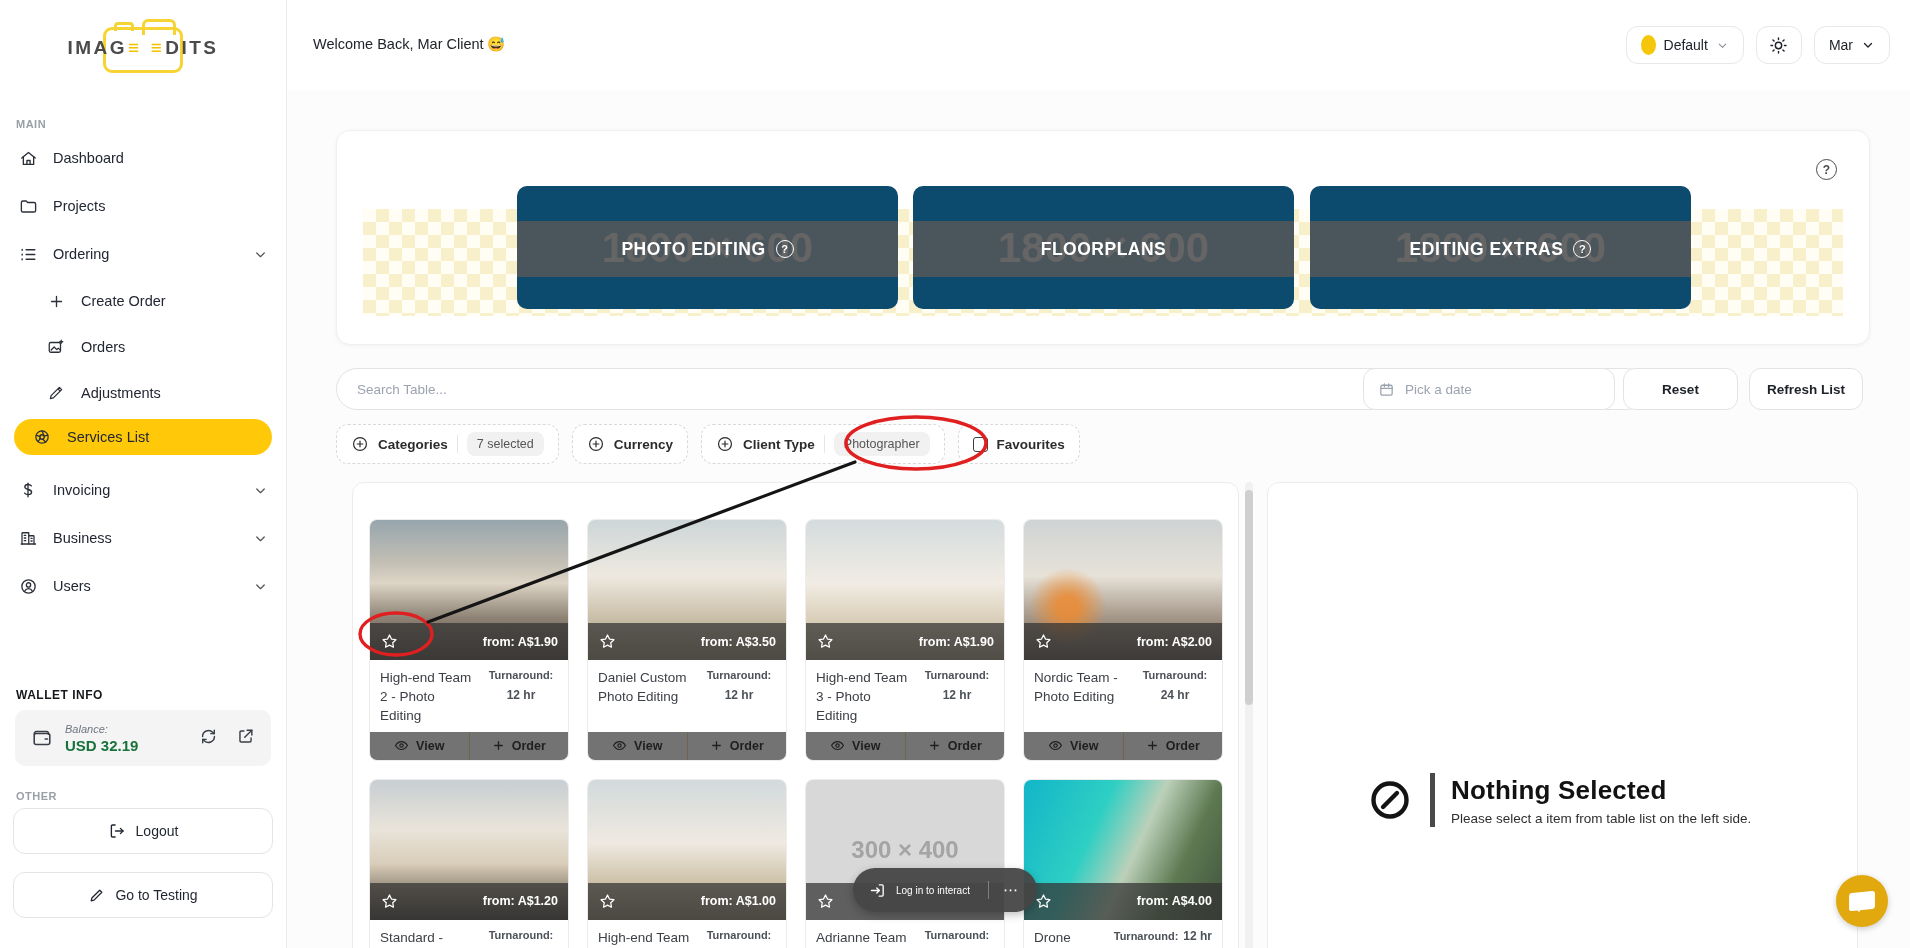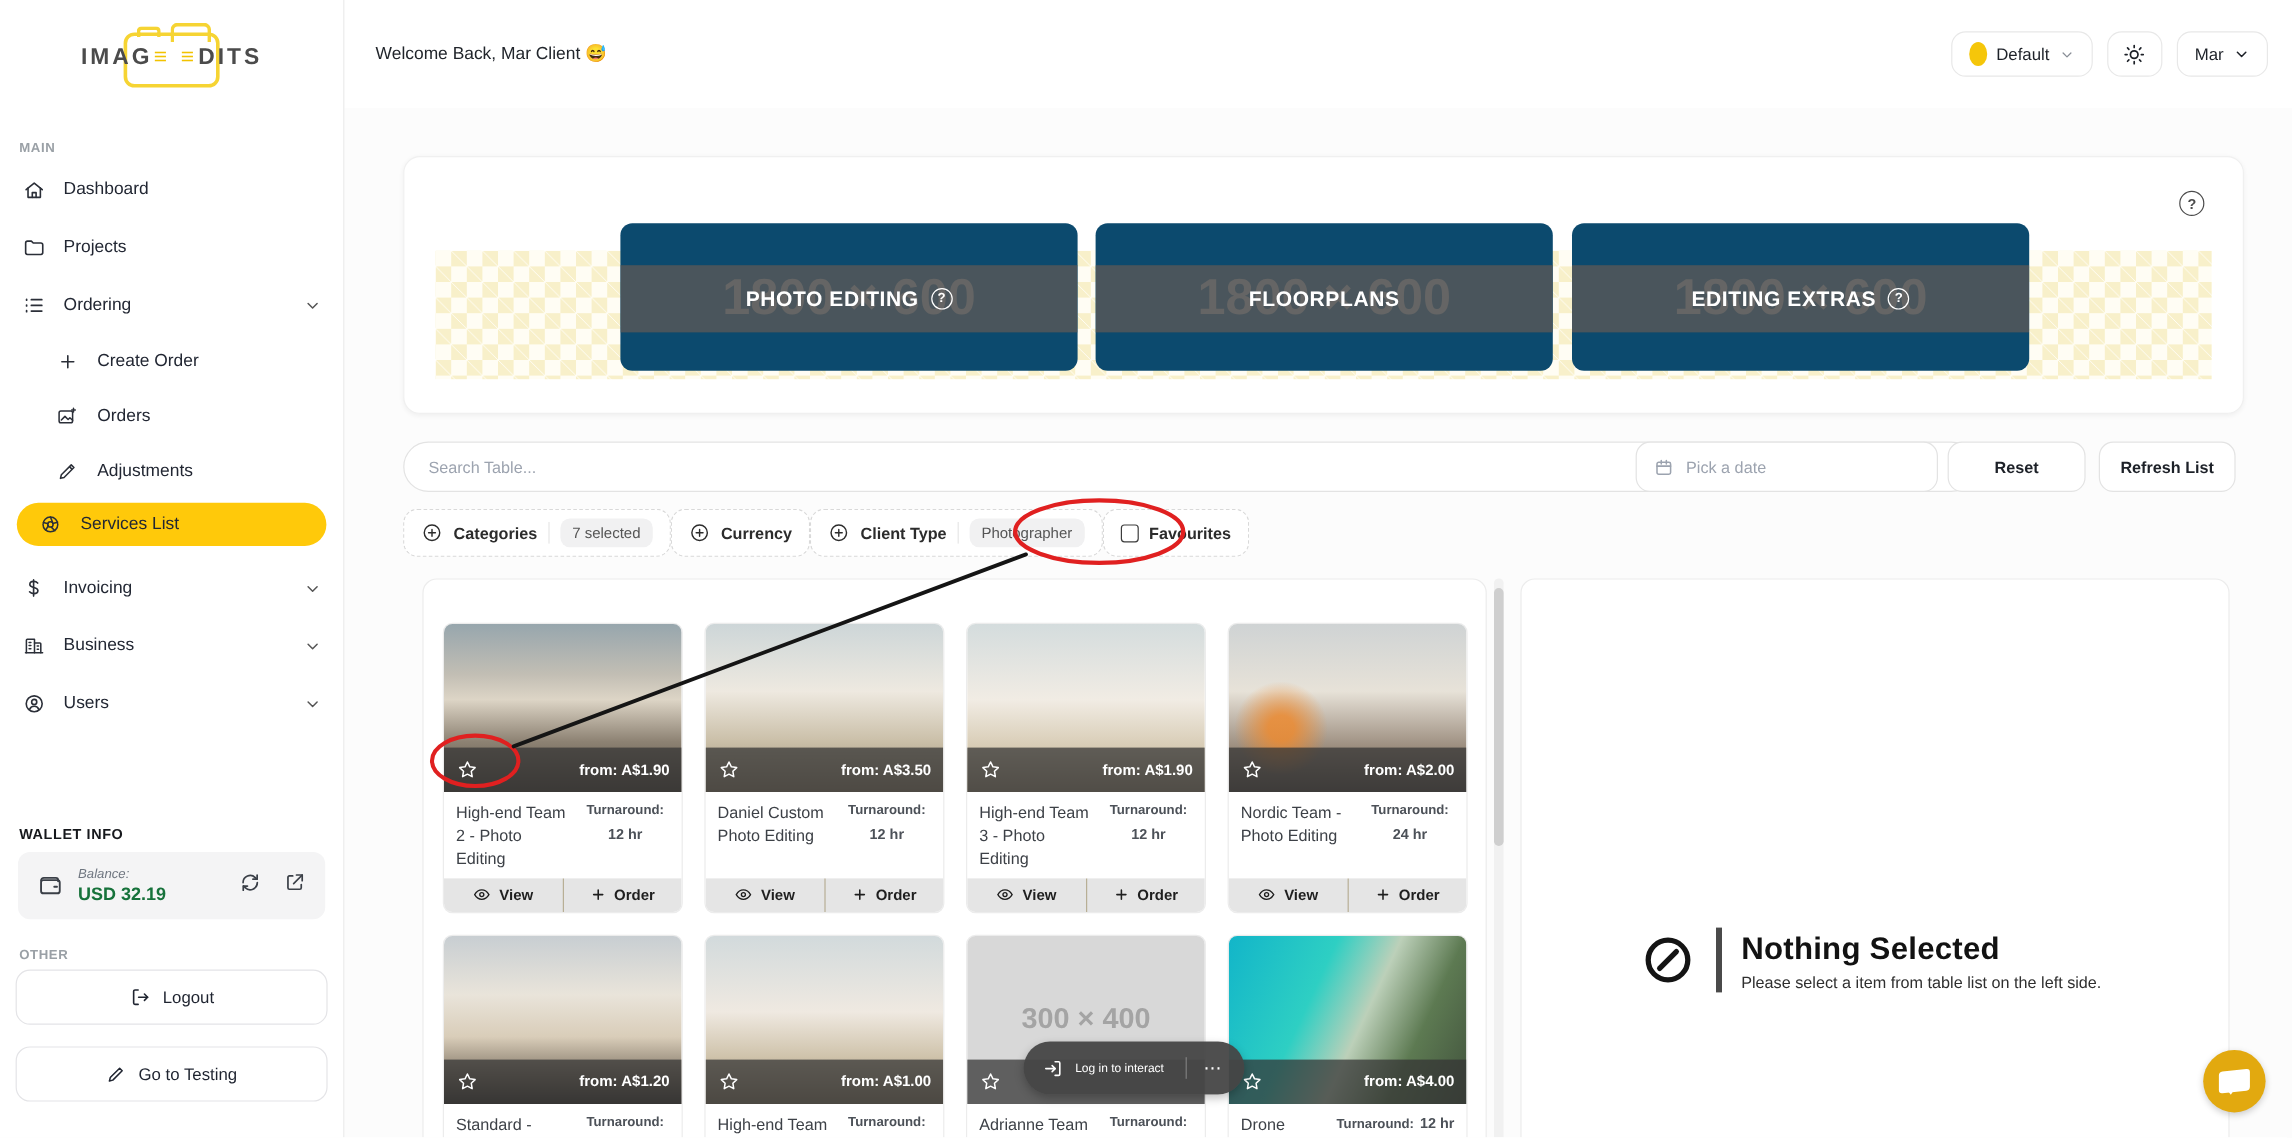--- a/index.html
+++ b/index.html
@@ -77,21 +77,21 @@
   .search-input::placeholder { color:#9ca3af; }
   .date-btn { position:absolute; left:1076px; top:278px; width:252px; height:42px; border:1px solid #e3e3e3;
           border-radius:12px; background:#fff; display:flex; align-items:center; gap:10px; padding:0 14px;
           font-size:13.5px; color:#9ca3af; }
   .plain-btn { position:absolute; top:278px; height:42px; border:1px solid #e3e3e3; border-radius:12px;
           background:#fff; display:flex; align-items:center; justify-content:center; font-size:13.5px;
           font-weight:600; color:#1d2128; }
   .reset-btn { left:1336px; width:115px; }
   .refresh-btn { left:1462px; width:114px; }
 
-  .chips { position:absolute; left:49px; top:334px; display:flex; }
+  .chips { position:absolute; left:49px; top:334px; display:flex; gap:13px; }
   .chip { display:inline-flex; align-items:center; gap:9px; height:40px; padding:0 14px;
           border:1.5px dashed #d9d9d9; border-radius:12px; background:#fff; font-size:13.5px;
           font-weight:600; color:#2c2c2c; }
   .chip .cico { display:flex; color:#2c2c2c; }
   .chip .cdiv { width:1px; height:18px; background:#e6e6e6; }
   .chip .badge { background:#f1f1f2; border-radius:8px; padding:5px 10px; font-size:12.5px;
           font-weight:500; color:#555; }
   .chip .cbox { width:15px; height:15px; border:1.6px solid #3c3c3c; border-radius:3px; background:#fff; }
 
   
@@ -114,21 +114,21 @@
   .svc-strip { position:absolute; bottom:0; left:0; right:0; height:37px; background:rgba(52,52,52,.74);
           display:flex; align-items:center; padding:0 10px; color:#fff; }
   .svc-strip .price { margin-left:auto; font-size:12.5px; font-weight:700; }
   .svc-meta { display:flex; padding:9px 10px 6px; gap:6px; min-height:48px; flex:1; }
   .svc-title { font-size:13.5px; color:#3d4147; line-height:1.4; flex:1; }
   .svc-turn { width:74px; text-align:center; color:#4c5158;font-weight:bold; }
   .svc-turn .tl { font-size:11px; }
   .svc-turn .tv { font-size:12px; margin-top:7px; }
   .svc-turn.inline { width:auto; display:flex; gap:5px; align-items:baseline; }
   .svc-turn.inline .tv { margin-top:0; }
-  .svc-actions { display:flex; background:#e5e5e5; height:28px; flex:0 0 28px; }
+  .svc-actions { display:flex; background:#737373; height:28px; flex:0 0 28px; }
   .svc-btn { flex:1; display:flex; align-items:center; justify-content:center; gap:7px;
           font-size:12.5px; font-weight:700; color:#1f1f1f; }
   .svc-btn + .svc-btn { border-left:1px solid rgba(100,75,0,.35); }
   .list-scrollbar { position:absolute; left:958px; top:392px; width:8px; height:556px; background:#f1f1f1;
           border-radius:4px; }
   .list-thumb { position:absolute; left:0; top:8px; width:8px; height:215px; background:#cfcfcf; border-radius:4px; }
 
   
   .detail-panel { position:absolute; left:980px; top:392px; width:591px; height:700px; background:#fff;
           border:1px solid #ececec; border-radius:12px; }

